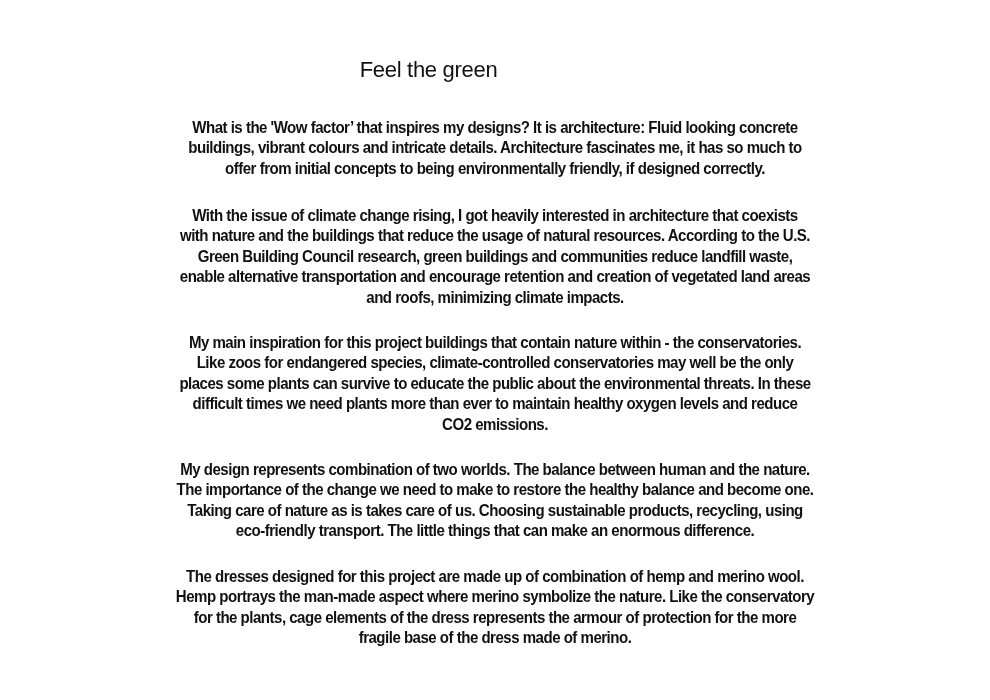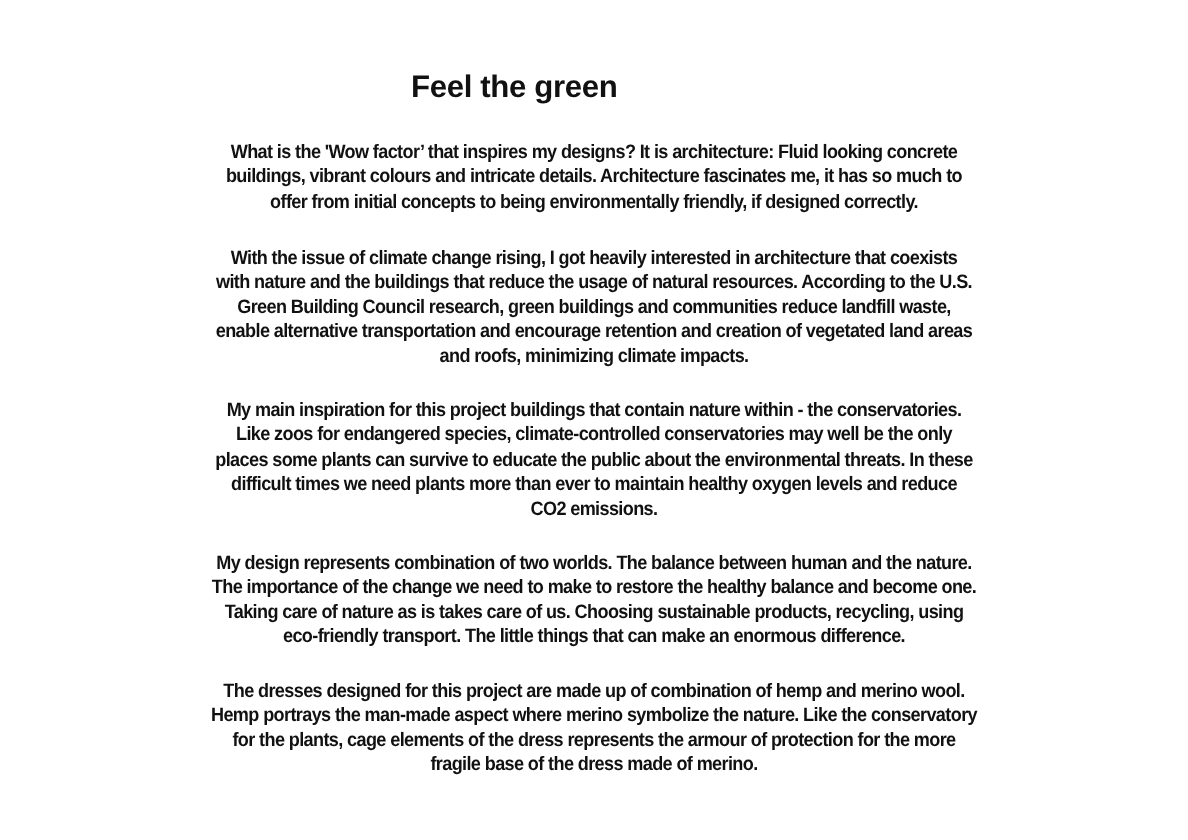--- a/index.html
+++ b/index.html
@@ -19,22 +19,22 @@
       width: 990px;
       height: 700px;
       box-sizing: border-box;
     }
     .title {
       position: absolute;
       top: 57px;
       left: 0;
       width: 857px;
       text-align: center;
-      font-size: 26px;
-      font-weight: bold;
+      font-size: 22px;
+      font-weight: normal;
       letter-spacing: -0.3px;
       margin: 0;
     }
     .para {
       position: absolute;
       left: 0;
       width: 990px;
       text-align: center;
       font-size: 16.2px;
       font-weight: bold;

